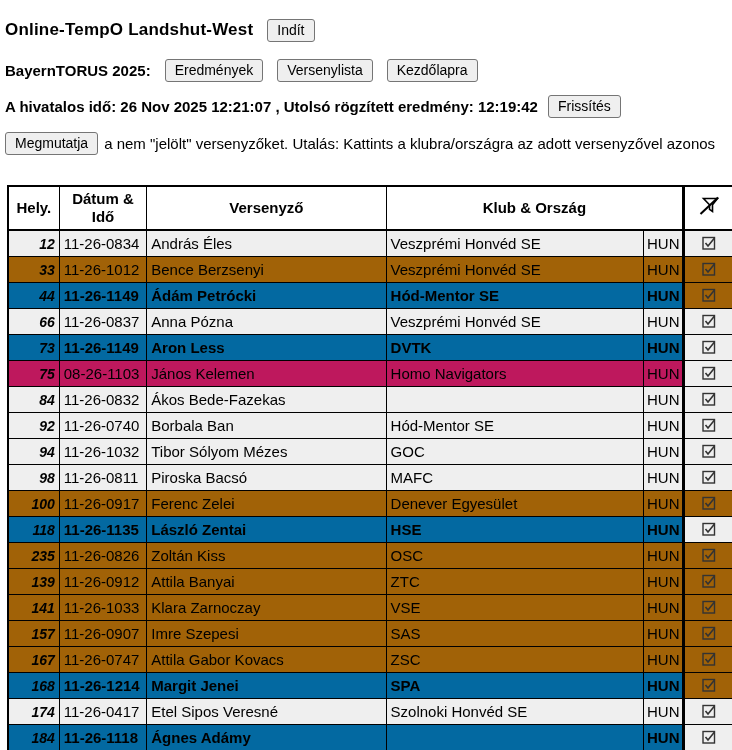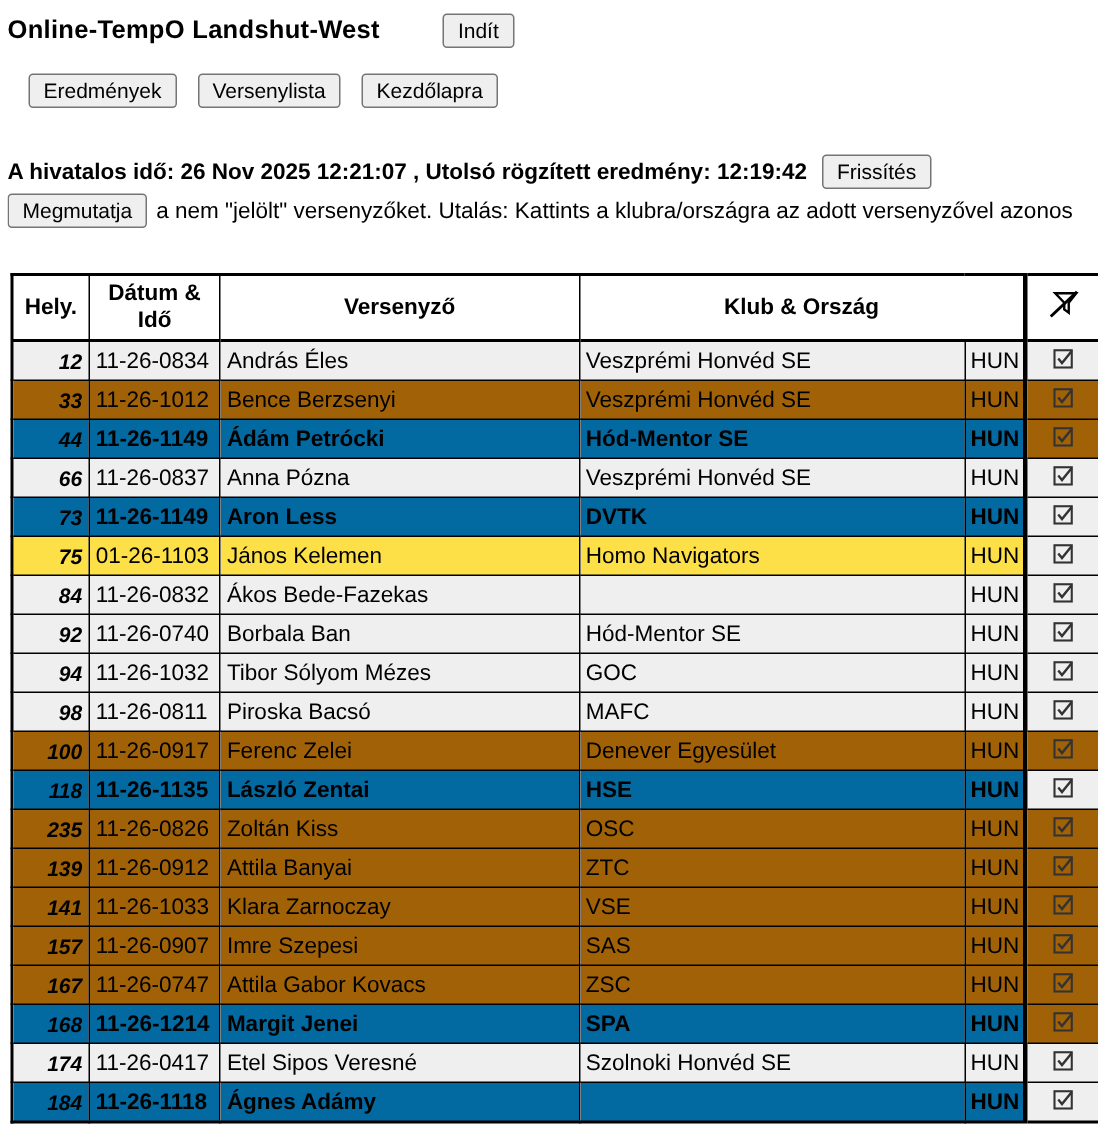--- a/index.html
+++ b/index.html
@@ -1,23 +1,23 @@
 <!DOCTYPE html>
 <html><head>
 <meta charset="utf-8">
 <style>
   html,body{margin:0;padding:0;background:#fff;}
   body{width:732px;height:750px;overflow:hidden;font-family:"Liberation Sans",sans-serif;color:#000;}
   .page{padding:4px 0 0 5px;}
   .row{display:flex;align-items:center;}
-  .title-row{margin-top:2px;height:28px;gap:28px;}
+  .title-row{margin-top:12px;height:28px;}
   .page-title{font-size:17px;font-weight:bold;margin:0;letter-spacing:0.2px;}
   .series-row{margin-top:13px;height:26px;}
-  .status-row{margin-top:28px;height:26px;}
-  .show-row{height:26px;white-space:nowrap;overflow:hidden;}
+  .status-row{margin-top:10px;height:26px;}
+  .show-row{margin-top:11px;height:26px;white-space:nowrap;overflow:hidden;}
   .bold15{font-size:15px;font-weight:bold;}
   .plain15{font-size:15px;}
   button.btn{
     font-family:"Liberation Sans",sans-serif;
     font-size:14px;color:#000;
     background:#efefef;border:1px solid #757575;border-radius:3px;
     padding:3px 9px;margin:0;line-height:15px;cursor:pointer;
   }
   .title-row .btn{margin-left:14px;}
   .series-row .btn{margin-left:14px;}
@@ -32,35 +32,36 @@
   }
   .results th,.results td{border:1px solid #000;overflow:hidden;white-space:nowrap;}
   .results thead th{border-bottom:2px solid #000;font-weight:bold;font-size:15px;text-align:center;height:40px;line-height:18px;}
   .results td{height:25px;padding:0 4px;}
   .results th.cb-col,.results td.cb-col{border-left:3px solid #000;text-align:center;padding:0;}
   td.place{text-align:right;font-weight:bold;font-style:italic;font-size:14px;margin-left:40px;}
   td.country{padding-left:3px;}
   tr.shade-gray td{background:#efefef;}
   tr.shade-white td{background:#a16207;}
   tr.hl-green td.main{background:#0369a1;font-weight:bold;}
-  tr.hl-blue td.main{background:#fde047;}
+  tr.hl-blue td.main{background:#be185d;}
   .filter-icon-wrap{display:inline-block;vertical-align:middle;cursor:pointer;}
   .cb-icon{display:inline-block;vertical-align:middle;cursor:pointer;}
 </style>
 </head>
 <body>
 
 <div class="page">
 
   <div class="row title-row">
     <h1 class="page-title">Online-TempO Landshut-West</h1>
     <button class="btn">Indít</button>
   </div>
 
   <div class="row series-row">
+    <span class="bold15">BayernTORUS 2025:</span>
     <button class="btn">Eredmények</button>
     <button class="btn">Versenylista</button>
     <button class="btn">Kezdőlapra</button>
   </div>
 
   <div class="row status-row">
     <span class="bold15">A hivatalos idő: 26 Nov 2025 12:21:07 , Utolsó rögzített eredmény: 12:19:42</span>
     <button class="btn">Frissítés</button>
   </div>
 
@@ -145,21 +146,21 @@
           <td class="name main">Aron Less</td>
           <td class="club main">DVTK</td>
           <td class="country main">HUN</td>
           <td class="cb-col"><span class="cb-icon"><svg width="14" height="14" viewBox="0 0 14 14">
                 <rect x="1" y="1.5" width="11.5" height="11.5" fill="none" stroke="#333" stroke-width="1.4"></rect>
                 <polyline points="3.5,7 6,10 12.5,2" fill="none" stroke="#333" stroke-width="1.6"></polyline>
               </svg></span></td>
         </tr>
         <tr class="shade-gray hl-blue">
           <td class="place main">75</td>
-          <td class="datetime main">01-26-1103</td>
+          <td class="datetime main">08-26-1103</td>
           <td class="name main">János Kelemen</td>
           <td class="club main">Homo Navigators</td>
           <td class="country main">HUN</td>
           <td class="cb-col"><span class="cb-icon"><svg width="14" height="14" viewBox="0 0 14 14">
                 <rect x="1" y="1.5" width="11.5" height="11.5" fill="none" stroke="#333" stroke-width="1.4"></rect>
                 <polyline points="3.5,7 6,10 12.5,2" fill="none" stroke="#333" stroke-width="1.6"></polyline>
               </svg></span></td>
         </tr>
         <tr class="shade-gray">
           <td class="place main">84</td>

